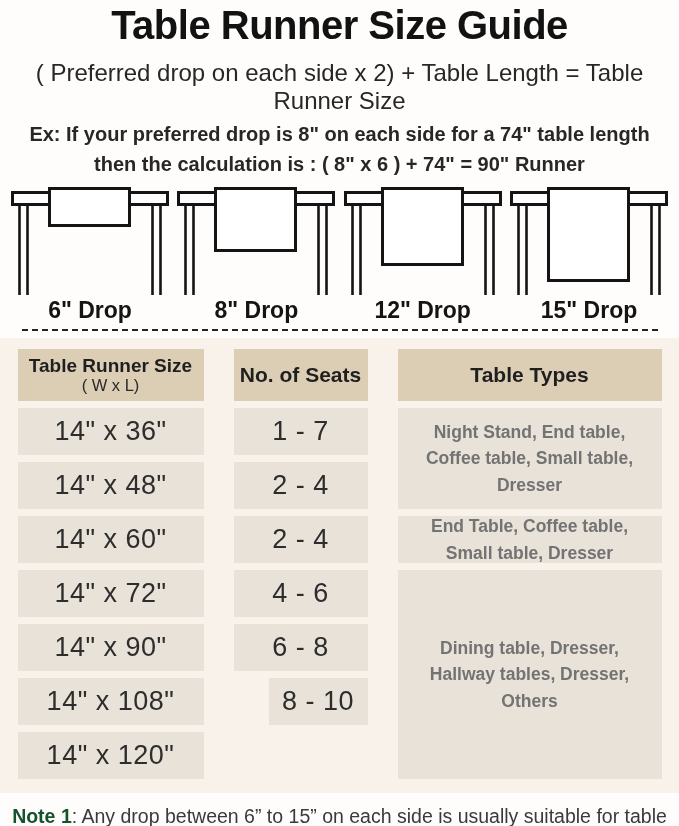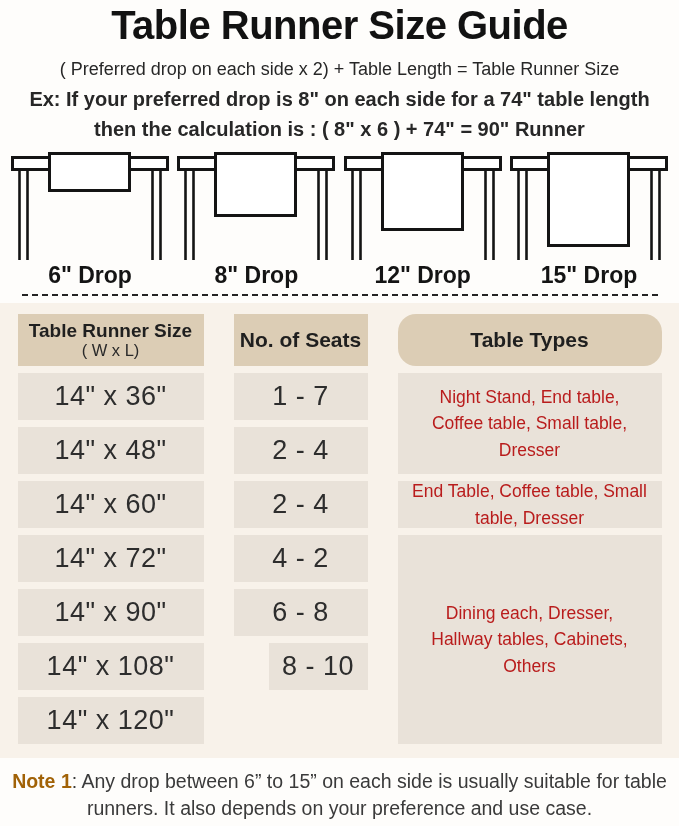--- a/index.html
+++ b/index.html
@@ -10,21 +10,21 @@
     font-family:"Liberation Sans","DejaVu Sans",sans-serif;
     color:#1c1c1c;
   }
   .page { width:679px; height:826px; display:flex; flex-direction:column; }
 
   
   .title {
     text-align:center; font-size:40px; font-weight:bold; letter-spacing:-0.5px;
     margin:3px 0 11px; color:#121212;
   }
-  .formula { text-align:center; font-size:18px; margin:0 0 8px; color:#272727; }
+  .formula { text-align:center; font-size:24px; margin:0 0 8px; color:#272727; }
   .example { text-align:center; font-size:20px; margin:0 0 7px; color:#272727;font-weight:bold; }
 
   
   .illos { display:flex; justify-content:space-between; padding:0 7px; margin-top:2px; }
   .illo { width:166px; text-align:center; }
   .illo svg { display:block; }
   .illo figcaption { font-size:23px; font-weight:bold; color:#141414; margin-top:2px; }
   figure { margin:0; }
 
   .dashed { width:636px; margin:5px auto 0; border-bottom:2px dashed #232323; }
@@ -40,33 +40,33 @@
   }
   .cell {
     background:#e9e2d9; display:flex; align-items:center; justify-content:center;
     text-align:center; flex-direction:column;
   }
   .cell.head { background:#dccdb5; }
   .head-line1 { font-size:19px; font-weight:bold; color:#1f1f1f; line-height:1.15; }
   .head-line2 { font-size:16.5px; color:#2a2a2a; line-height:1.15; }
   .head-single { font-size:21px; font-weight:bold; color:#1f1f1f; }
   .size-cell, .seats-cell { font-size:27px; color:#2d2d2d; letter-spacing:0.5px; }
-  .types-cell { font-weight:normal; font-size:17.5px; line-height:1.5; color:#b91c1c; padding:0 10px; }
+  .types-cell { font-weight:bold; font-size:17.5px; line-height:1.5; color:#737373; padding:0 10px; }
   .types-cell span { display:block; }
   .tg-a { grid-column:3; grid-row:2 / span 2; }
   .tg-a span { max-width:228px; }
   .tg-b { grid-column:3; grid-row:4; }
   .tg-b span { max-width:238px; }
   .tg-c { grid-column:3; grid-row:5 / span 4; }
   .tg-c span { max-width:205px; }
 
   
   .notes { text-align:center; padding-top:10px; font-size:19.5px; color:#3a3a3a; line-height:1.4; }
   .note { margin:0 auto 3px; max-width:660px; }
-  .note b { color:#a16207; }
+  .note b { color:#14532d; }
 </style>
 </head>
 <body>
 
 <div class="page">
 
   <h1 class="title">Table Runner Size Guide</h1>
   <p class="formula">( Preferred drop on each side x 2) + Table Length = Table Runner Size</p>
   <p class="example">Ex: If your preferred drop is 8" on each side for a 74" table length</p>
   <p class="example">then the calculation is : ( 8" x 6 ) + 74" = 90" Runner</p>
@@ -109,45 +109,45 @@
   <div class="dashed"></div>
 
   <section class="panel">
     <div class="grid">
 
       <div class="cell head head-single" style="grid-column:2;grid-row:1;">No. of Seats</div>
       <div class="cell head" style="grid-column:1;grid-row:1;">
         <div class="head-line1">Table Runner Size</div>
         <div class="head-line2">( W x L)</div>
       </div>
-      <div class="cell head head-single" style="grid-column:3;grid-row:1;border-radius:18px;">Table Types</div>
+      <div class="cell head head-single" style="grid-column:3;grid-row:1;">Table Types</div>
 
       <div class="cell size-cell" style="grid-column:1;grid-row:2;">14" x 36"</div>
       <div class="cell size-cell" style="grid-column:1;grid-row:3;">14" x 48"</div>
       <div class="cell size-cell" style="grid-column:1;grid-row:4;">14" x 60"</div>
       <div class="cell size-cell" style="grid-column:1;grid-row:5;">14" x 72"</div>
       <div class="cell size-cell" style="grid-column:1;grid-row:6;">14" x 90"</div>
       <div class="cell size-cell" style="grid-column:1;grid-row:7;">14" x 108"</div>
       <div class="cell size-cell" style="grid-column:1;grid-row:8;">14" x 120"</div>
 
       <div class="cell seats-cell" style="grid-column:2;grid-row:2;">1 - 7</div>
       <div class="cell seats-cell" style="grid-column:2;grid-row:3;">2 - 4</div>
       <div class="cell seats-cell" style="grid-column:2;grid-row:4;">2 - 4</div>
-      <div class="cell seats-cell" style="grid-column:2;grid-row:5;">4 - 2</div>
+      <div class="cell seats-cell" style="grid-column:2;grid-row:5;">4 - 6</div>
       <div class="cell seats-cell" style="grid-column:2;grid-row:6;">6 - 8</div>
       <div class="cell seats-cell" style="grid-column:2;grid-row:7;margin-left:35px;">8 - 10</div>
 
       <div class="cell types-cell tg-a">
         <span>Night Stand, End table, Coffee table, Small table, Dresser</span>
       </div>
       <div class="cell types-cell tg-b">
         <span>End Table, Coffee table, Small table, Dresser</span>
       </div>
       <div class="cell types-cell tg-c">
-        <span>Dining each, Dresser, Hallway tables, Cabinets, Others</span>
+        <span>Dining table, Dresser, Hallway tables, Dresser, Others</span>
       </div>
 
     </div>
   </section>
 
   <footer class="notes">
     <p class="note"><b>Note 1</b><span>: Any drop between 6” to 15” on each side is usually suitable for table runners. It also depends on your preference and use case.</span></p>
 
   </footer>
 

